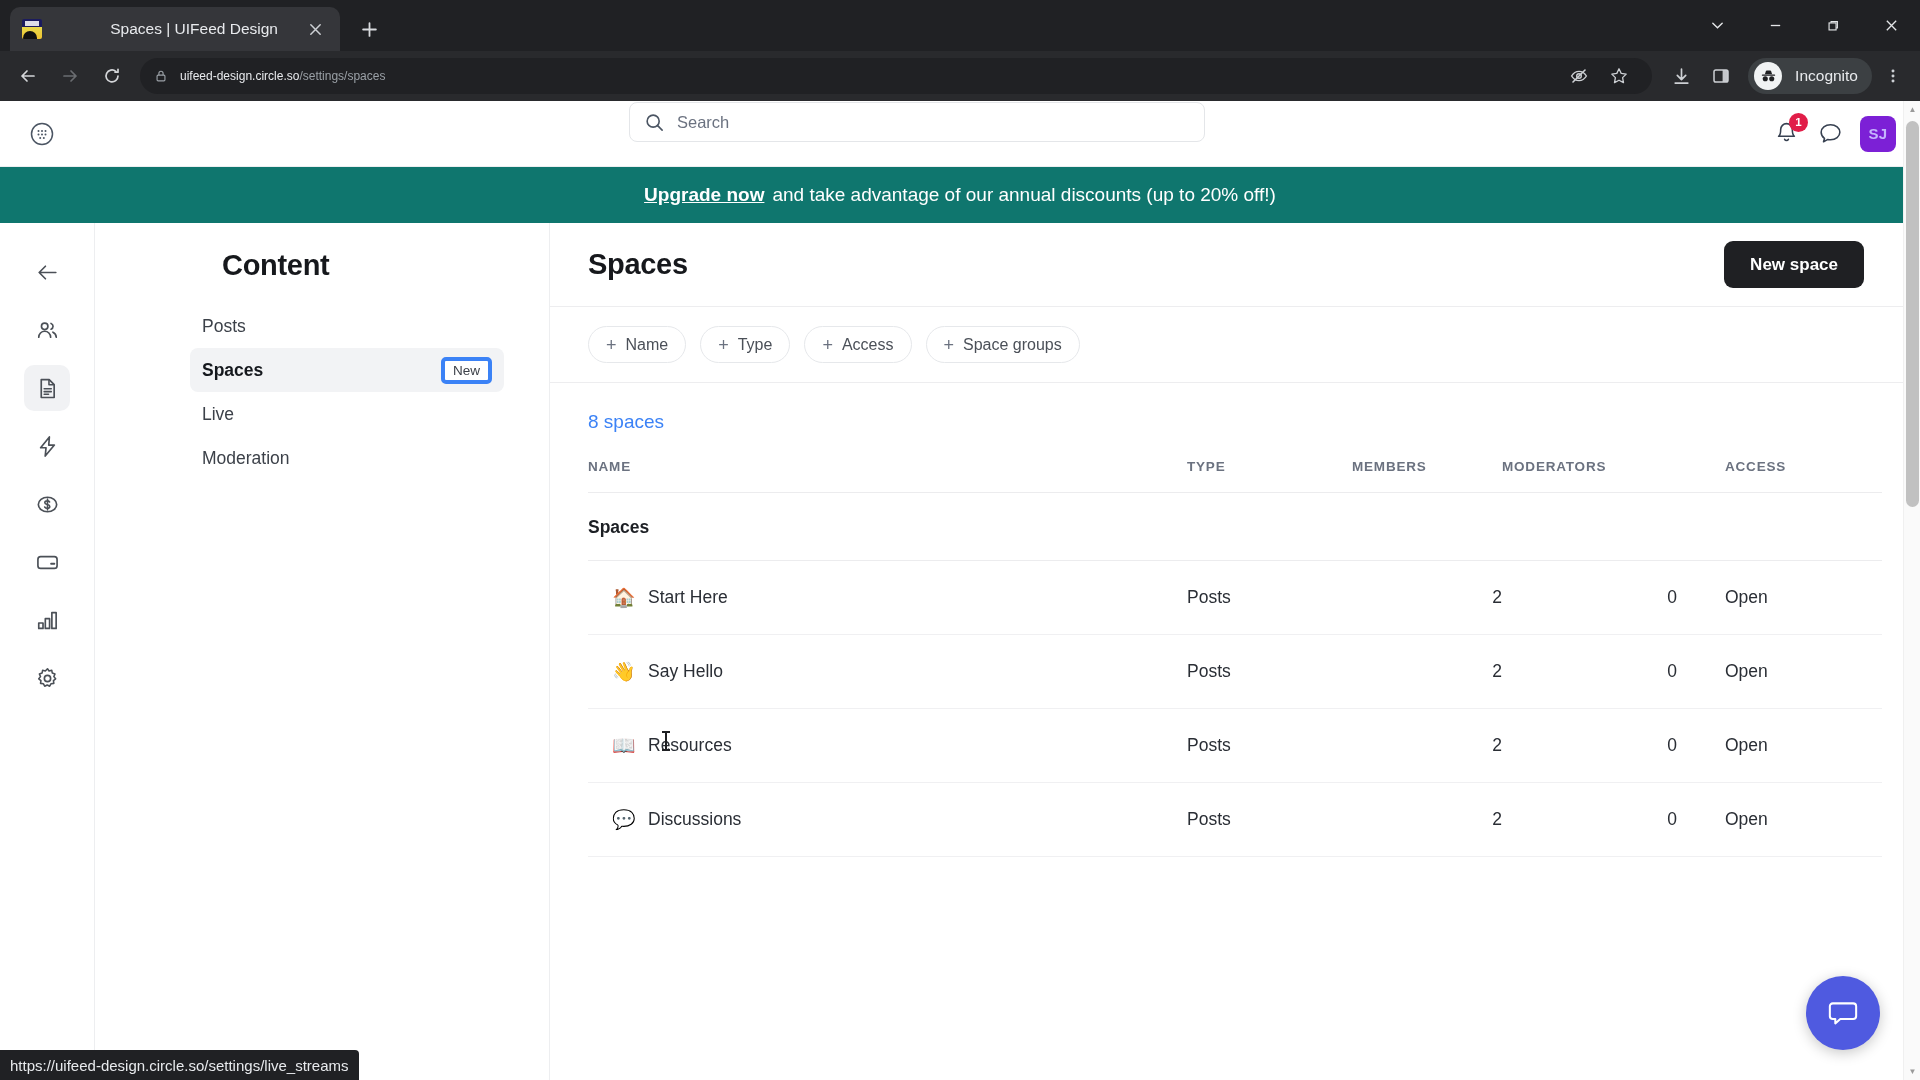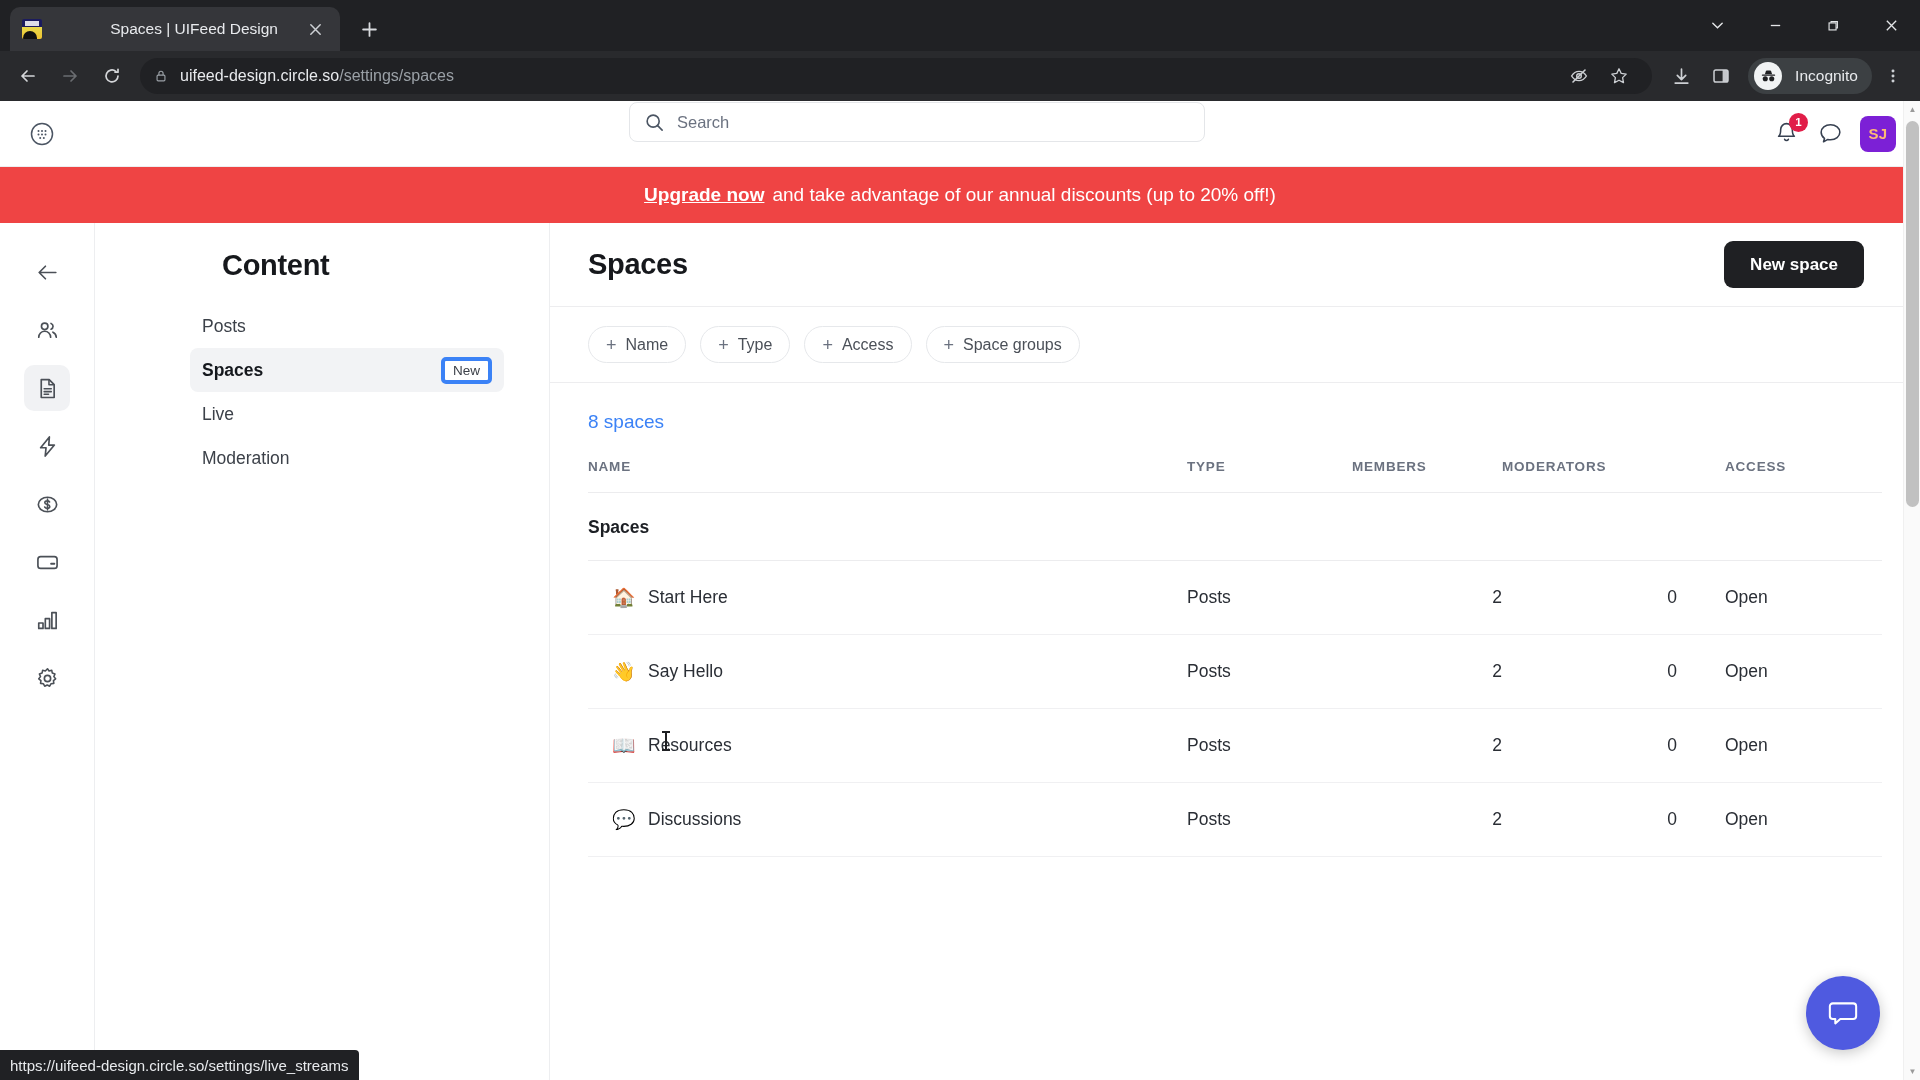--- a/index.html
+++ b/index.html
@@ -69,21 +69,21 @@
     display: flex; align-items: center; justify-content: center;
     color: #d4d6d9; flex: 0 0 auto;
   }
   .nav-btn.disabled { color: #6a6d71; }
   .omnibox {
     flex: 1 1 auto; height: 36px; margin: 0 8px 0 6px;
     background: #202124; border-radius: 18px;
     display: flex; align-items: center; padding: 0 14px; gap: 12px;
     min-width: 0;
   }
-  .omni-url { font-size: 16px; color: #e8eaed; white-space: nowrap; }
+  .omni-url { font-size: 12px; color: #e8eaed; white-space: nowrap; }
   .omni-url .path { color: #9aa0a6; }
   .omni-right { display:flex; align-items:center; gap:2px; margin-left:auto; }
   .tb-icon {
     width: 38px; height: 38px; border-radius: 50%;
     display: flex; align-items: center; justify-content: center;
     color: #cdd0d4; flex: 0 0 auto;
   }
   .incognito-pill {
     display: flex; align-items: center; gap: 13px;
     height: 36px; border-radius: 18px; padding: 0 14px 0 6px;
@@ -126,28 +126,28 @@
   }
   .bell-wrap { position: relative; width: 28px; height: 28px; color:#374151; }
   .badge {
     position: absolute; right: -7px; top: -7px; min-width: 19px; height: 19px;
     border-radius: 10px; background: #e11d48; color: #fff; font-size: 11.5px;
     display: flex; align-items: center; justify-content: center;
     font-weight: 700; padding: 0 4px;
   }
   .avatar {
     width: 36px; height: 36px; border-radius: 8px; background: #7c20d6;
-    color: #fdba74; font-size: 15px; font-weight: 700;
+    color: #c4b5fd; font-size: 15px; font-weight: 700;
     display: flex; align-items: center; justify-content: center;
     letter-spacing: .3px;
   }
 
   
   .banner {
-    height: 56px; background: #ef4444;
+    height: 56px; background: #0f766e;
     display: flex; align-items: center; justify-content: center;
     color: #fff; font-size: 19px;
   }
   .banner a { color:#fff; text-decoration: underline; font-weight: 700; }
   .banner .rest { margin-left: 8px; }
 
   
   .body-row { display: flex; height: calc(979px - 66px - 56px); }
 
   .icon-rail {

